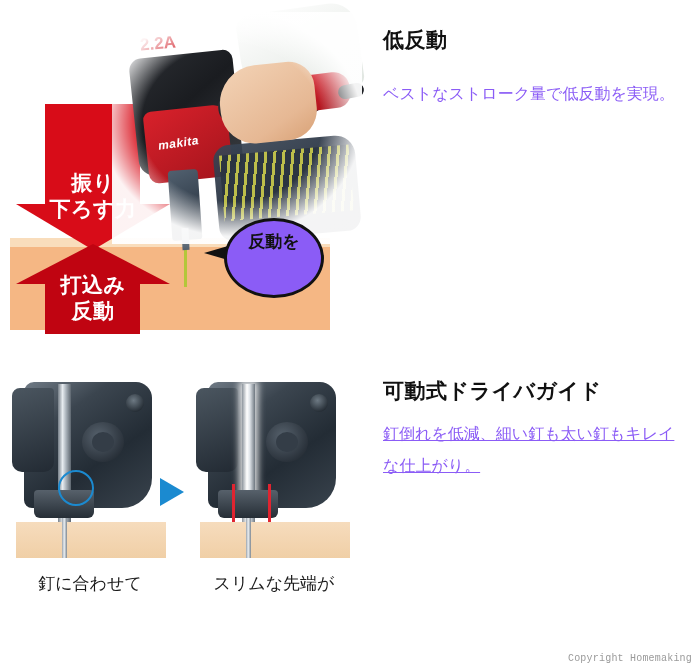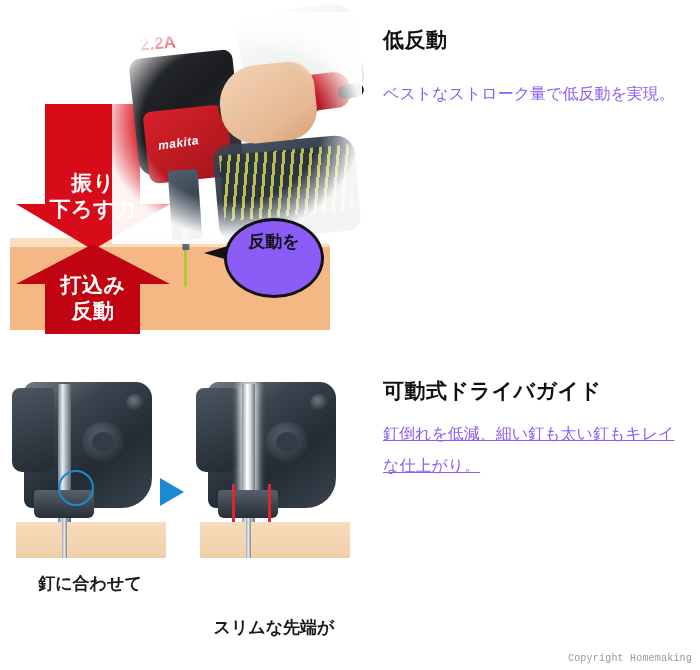--- a/index.html
+++ b/index.html
@@ -390,27 +390,27 @@
     border-top: 14px solid transparent;
     border-bottom: 14px solid transparent;
     border-left: 24px solid #1b8ad0;
   }
 
   .fig-caption {
     position: absolute;
     top: 194px;
     width: 176px;
     text-align: center;
-    font-weight: bold;
+    font-weight: normal;
     font-size: 17px;
     line-height: 1.45;
     color: #1a1a1a;
   }
   #caption-before { left: 2px; }
-  #caption-after  { left: 186px; margin-top: 44px; }
+  #caption-after  { left: 186px; }
 
   
   .copyright {
     position: absolute;
     right: 8px; bottom: 6px;
     font-size: 10px;
     color: #9a9a9a;
     letter-spacing: 0.2px;
     font-family: Liberation Mono, monospace;
   }

